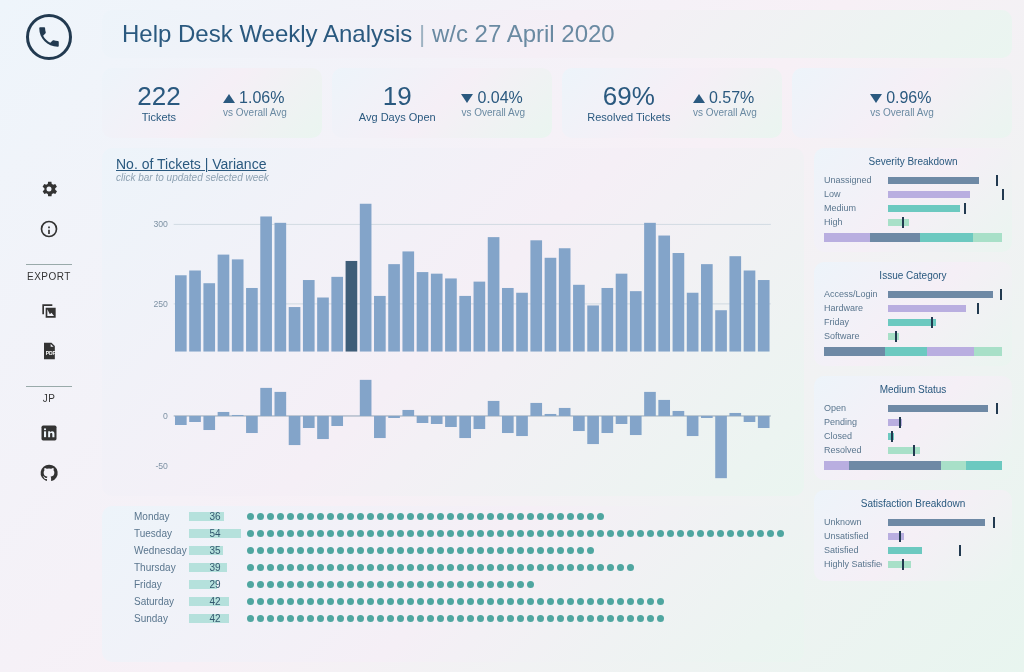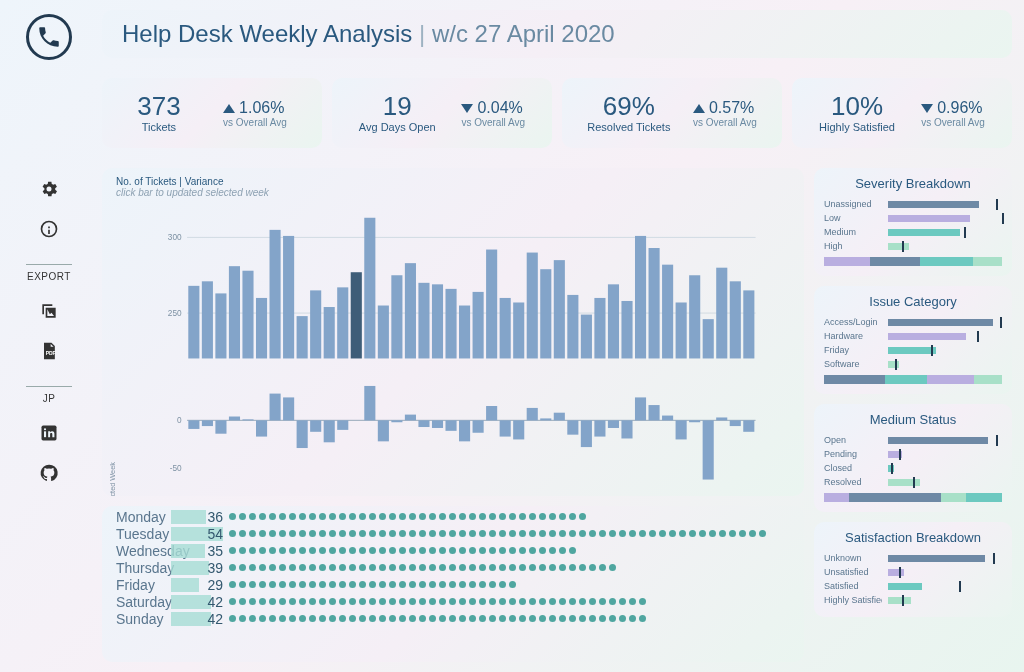--- a/index.html
+++ b/index.html
@@ -19,21 +19,21 @@
 
   .app{display:flex;width:1024px;height:672px;}
   .sidebar{width:98px;flex:0 0 98px;display:flex;flex-direction:column;align-items:center;padding-top:14px;gap:18px;}
   .phone-circle{width:46px;height:46px;border:3px solid #223a50;border-radius:50%;display:flex;align-items:center;justify-content:center;margin-bottom:100px;}
   .phone-circle svg{width:26px;height:26px;fill:#223a50;}
   .side-icon{width:22px;height:22px;color:#333;display:flex;align-items:center;justify-content:center;cursor:pointer;}
   .side-icon svg{width:20px;height:20px;fill:#333;}
   .side-label{font-size:10px;letter-spacing:.5px;color:#333;border-top:1px solid #9aa;padding-top:6px;width:46px;text-align:center;cursor:pointer;}
   .side-sep{margin-top:6px;}
 
-  .main{flex:1;padding:10px 12px 10px 4px;display:flex;flex-direction:column;gap:20px;}
+  .main{flex:1;padding:10px 12px 10px 4px;display:flex;flex-direction:column;gap:10px;}
   .card{background:var(--card-grad);border-radius:10px;}
 
   .title-bar{padding:10px 20px;}
   .title-bar h1{margin:0;font-weight:400;font-size:24px;color:#2a597f;}
   .title-bar .sep{color:#9db2c2;}
   .title-bar .wc{color:#6a8aa2;}
 
   .kpis{display:flex;gap:10px;}
   .kpi{flex:1;display:flex;align-items:center;justify-content:space-around;padding:10px 14px;height:70px;}
   .kpi .val{font-size:26px;color:#2a597f;text-align:center;line-height:1;}
@@ -41,38 +41,38 @@
   .kpi .delta{font-size:16px;color:#2a597f;text-align:left;}
   .kpi .sub{font-size:10px;color:#6a8aa2;text-align:center;}
   .tri-up,.tri-dn{display:inline-block;width:0;height:0;border-left:6px solid transparent;border-right:6px solid transparent;vertical-align:middle;margin-right:4px;}
   .tri-up{border-bottom:9px solid #2a597f;}
   .tri-dn{border-top:9px solid #2a597f;}
 
   .mid{display:flex;gap:10px;flex:1;min-height:0;}
   .left-col{flex:1;display:flex;flex-direction:column;gap:10px;min-width:0;}
   .right-col{width:198px;flex:0 0 198px;display:flex;flex-direction:column;gap:10px;}
 
-  .panel-title{font-size:10px;color:#2a597f;padding:8px 14px 0 14px;}
+  .panel-title{font-size:14px;color:#2a597f;padding:8px 14px 0 14px;text-decoration:underline;}
   .panel-sub{font-size:10px;font-style:italic;color:#8ea2b3;padding:0 14px;}
 
   .variance{flex:1;display:flex;flex-direction:column;min-height:0;}
   .variance svg{width:100%;}
 
   .daybreak{height:156px;}
   .day-rows{padding:2px 14px 8px 14px;}
-  .day-row{display:flex;align-items:center;height:17px;font-size:14px;}
+  .day-row{display:flex;align-items:center;height:17px;font-size:10px;margin-left:18px;}
   .day-name{width:55px;color:#5a768e;}
-  .day-val{width:52px;position:relative;text-align:right;color:#33586f;}
+  .day-val{width:52px;position:relative;text-align:center;color:#33586f;}
   .day-bar{position:absolute;left:0;top:1px;bottom:1px;background:#a6dcd4;opacity:.8;z-index:0;}
   .day-val span{position:relative;z-index:1;}
   .dots{flex:1;display:flex;gap:3px;overflow:hidden;margin-left:6px;}
   .dot{width:7px;height:7px;border-radius:50%;background:#4fa6a0;}
 
   .side-panel{padding:6px 10px 10px 10px;}
-  .side-panel h3{margin:2px 0 6px 0;text-align:center;font-size:13px;font-weight:400;color:#2a597f;}
+  .side-panel h3{margin:2px 0 6px 0;text-align:center;font-size:10px;font-weight:400;color:#2a597f;}
   .cat-row{display:flex;align-items:center;font-size:9px;color:#5a768e;height:14px;gap:6px;}
   .cat-row .nm{width:58px;white-space:nowrap;overflow:hidden;}
   .cat-row .bar-wrap{flex:1;position:relative;height:7px;}
   .cat-row .bar{position:absolute;left:0;top:0;bottom:0;}
   .cat-row .tick{position:absolute;top:-2px;bottom:-2px;width:2px;background:#223a50;}
   .stack{display:flex;height:9px;margin-top:4px;width:100%;}
   .stack div{height:100%;}
 
   .axis-label{font-size:9px;fill:#7e92a4;}
   .grid-line{stroke:#cfd9e1;stroke-width:1;}
@@ -134,21 +134,21 @@
   <div class="main">
     <div class="card title-bar">
       <h1>
         <span>Help Desk Weekly Analysis</span><span class="sep"> | </span><span class="wc">w/c 27 April 2020</span>
       </h1>
     </div>
 
     <div class="kpis" id="kpis">
         <div class="card kpi">
           <div>
-            <div class="val">373</div>
+            <div class="val">222</div>
             <div class="lbl">Tickets</div>
           </div>
   <div>
             <div class="delta"><span class="tri-up"></span>1.06%</div>
             <div class="sub">vs Overall Avg</div>
           </div>
         </div>
         <div class="card kpi">
           <div>
             <div class="val">19</div>
@@ -163,24 +163,20 @@
           <div>
             <div class="val">69%</div>
             <div class="lbl">Resolved Tickets</div>
           </div>
   <div>
             <div class="delta"><span class="tri-up"></span>0.57%</div>
             <div class="sub">vs Overall Avg</div>
           </div>
         </div>
         <div class="card kpi">
-          <div>
-            <div class="val">10%</div>
-            <div class="lbl">Highly Satisfied</div>
-          </div>
   <div>
             <div class="delta"><span class="tri-dn"></span>0.96%</div>
             <div class="sub">vs Overall Avg</div>
           </div>
         </div>
       </div>
 
     <div class="mid">
       <div class="left-col">
         <div class="card variance">

